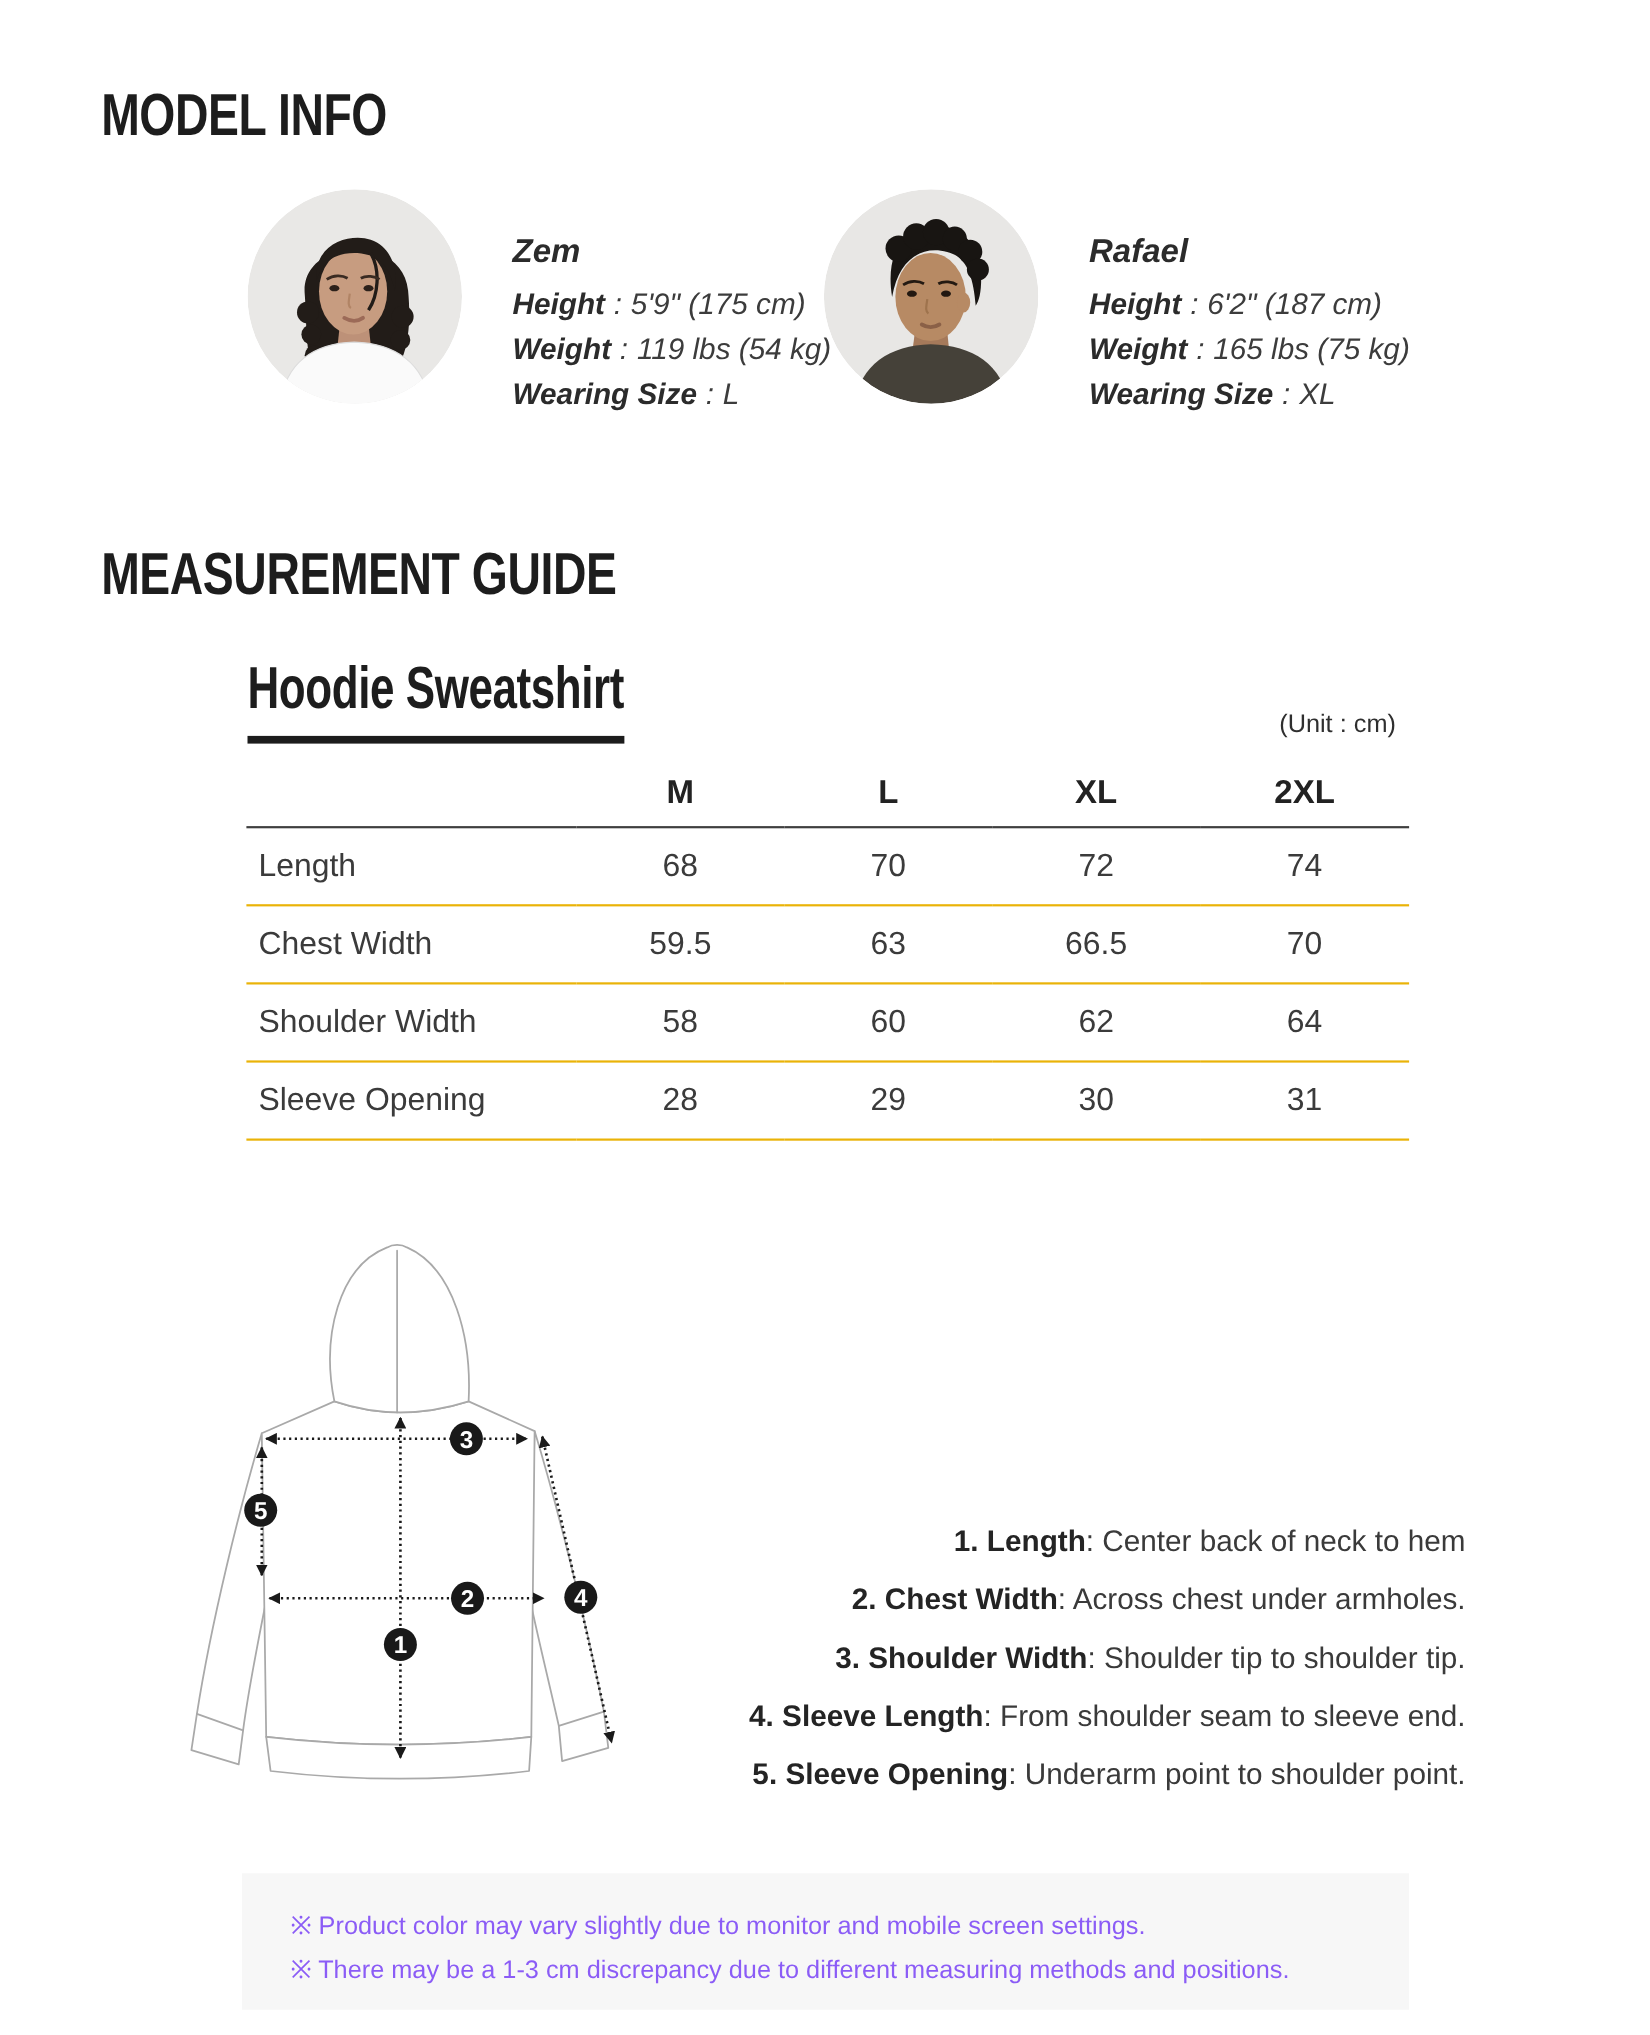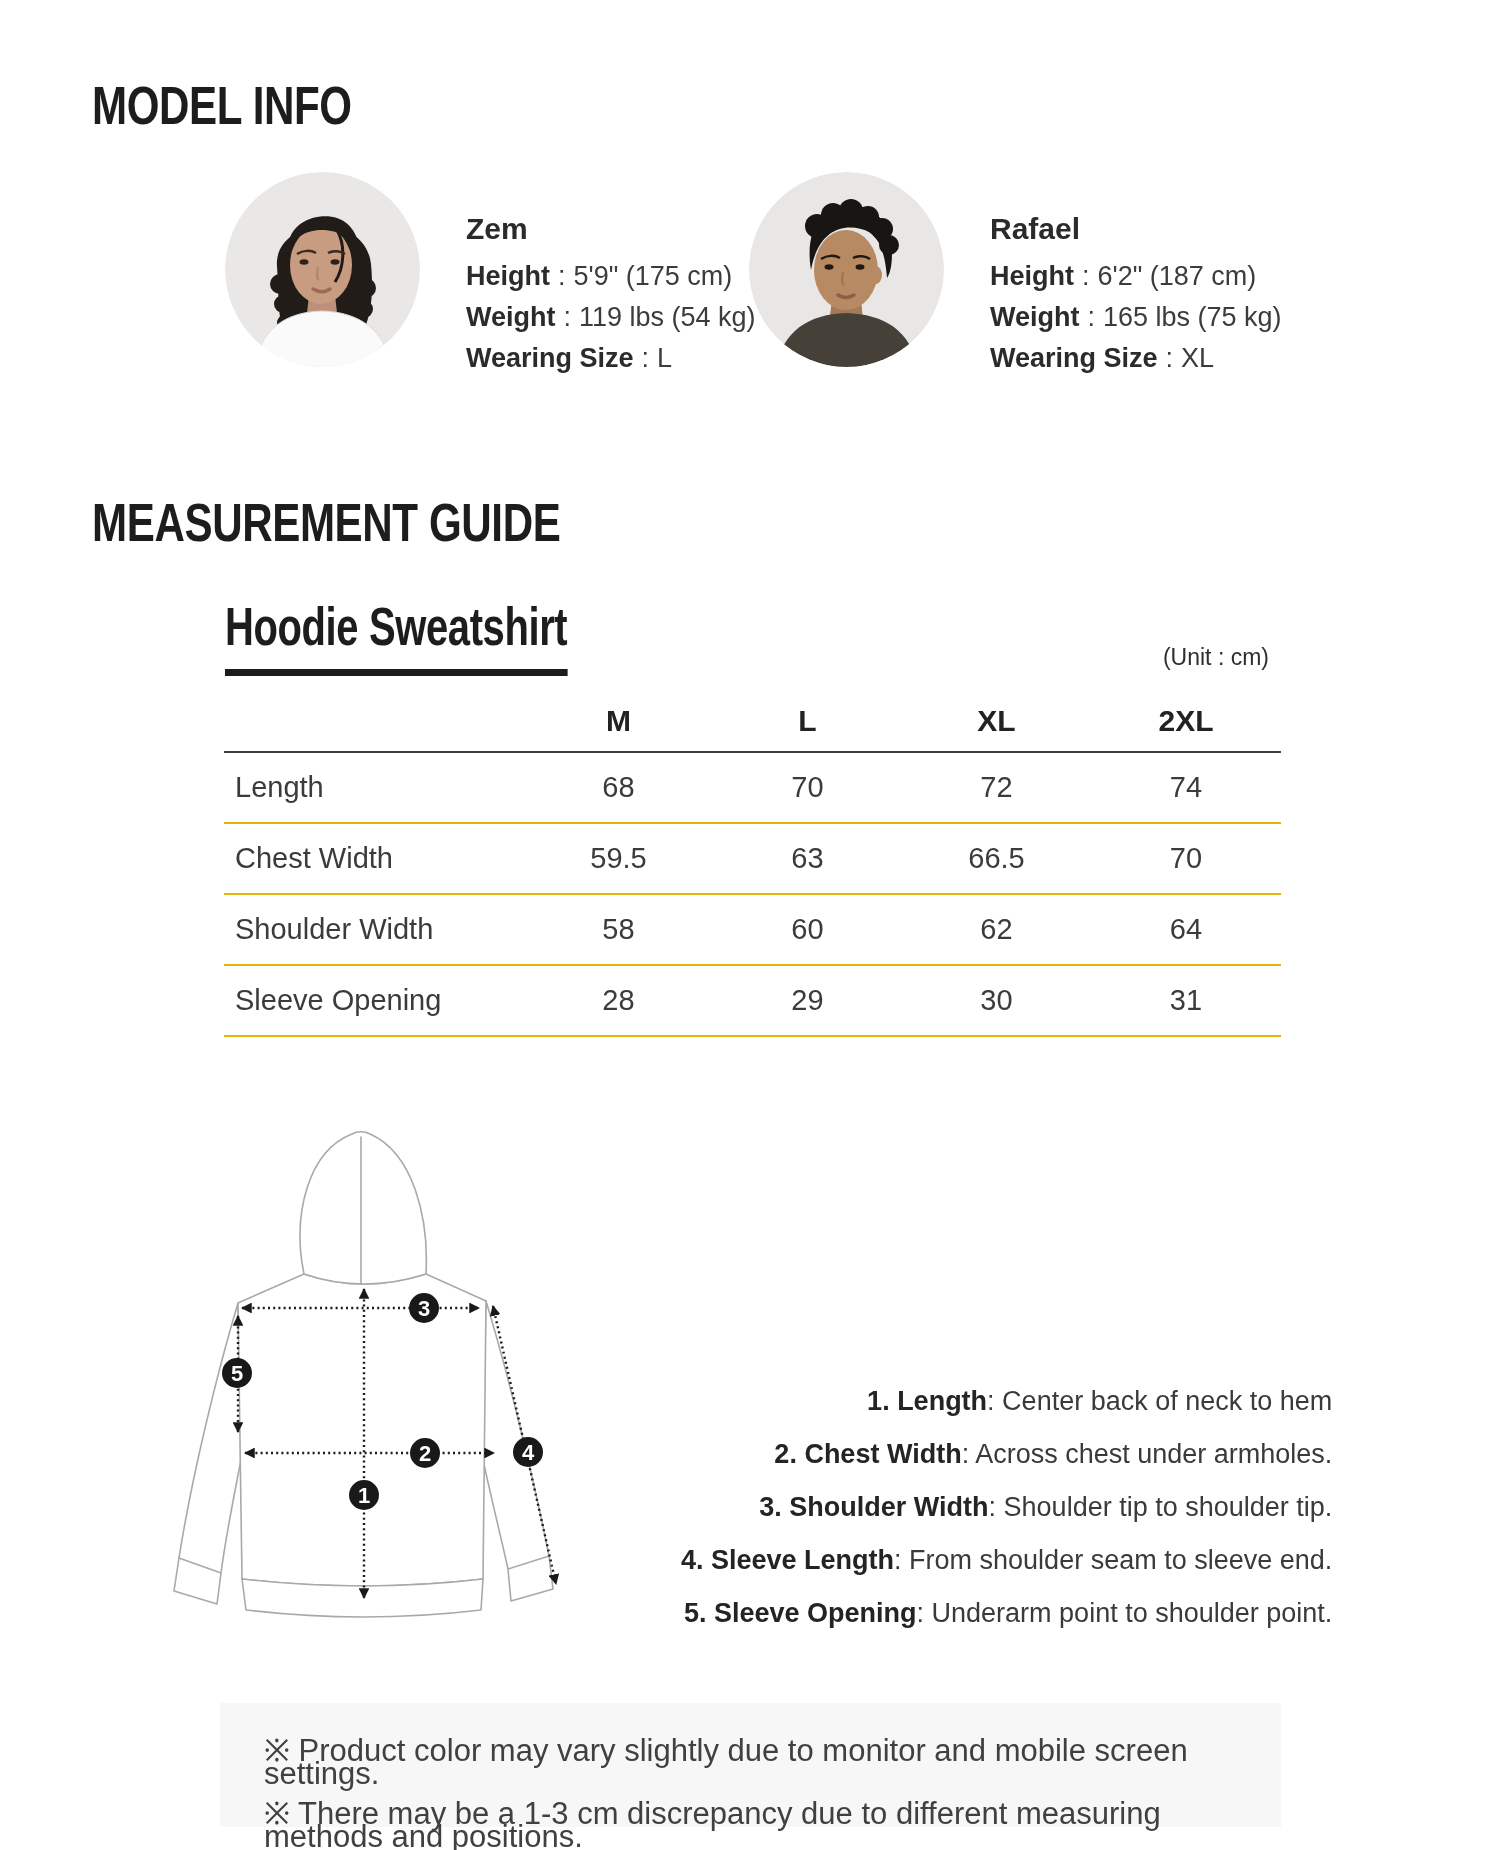--- a/index.html
+++ b/index.html
@@ -17,21 +17,21 @@
     white-space:nowrap; margin:0;
   }
   #model-info-title { left:92px; top:74px; }
   #measurement-guide-title { left:92px; top:491px; }
 
   
   .model-card { top:172px; display:flex; align-items:flex-start; }
   #model-card-zem { left:225px; }
   #model-card-rafael { left:749px; }
   .avatar { width:195px; height:195px; border-radius:50%; flex:0 0 auto; display:block; }
-  .model-text { margin-left:46px; padding-top:40px; white-space:nowrap; }
+  .model-text { margin-left:46px; padding-top:40px; white-space:nowrap;font-style:italic; }
   .model-name { font-size:30px; font-weight:700; color:#2b2b2b; margin:0 0 10px 0; }
   .model-attr { font-size:27px; line-height:41px; color:#3c3c3c; }
   .model-attr b { color:#2b2b2b; }
   .model-attr .sep { margin:0 8px; color:#3c3c3c; }
 
   
   #product-title {
     left:225px; top:595px; margin:0; font-size:54px; font-weight:700;
     color:#1d1d1d; line-height:1.15; letter-spacing:-0.5px; white-space:nowrap;
     transform:scaleX(0.74); transform-origin:left top;
@@ -56,21 +56,21 @@
   
   #measurement-legend { left:681px; top:1375px; list-style:none; margin:0; padding:0;text-align:right; }
   #measurement-legend li { font-size:27px; line-height:53px; color:#3a3a3a; white-space:nowrap; }
   #measurement-legend b { color:#242424; }
 
   
   #footnotes {
     left:220px; top:1703px; width:1061px; height:124px; background:#f7f7f7;
     box-sizing:border-box; padding:36px 0 0 44px;
   }
-  #footnotes p { margin:0 0 17px 0; font-size:31px; line-height:23px; color:#404040; }
+  #footnotes p { margin:0 0 17px 0; font-size:23px; line-height:23px; color:#8b5cf6; }
 
   #hoodie-diagram { left:130px; top:1085px; }
 </style>
 </head>
 <body>
 
 <main>
 
   <h1 class="h1 abs" id="model-info-title">MODEL INFO</h1>
 

